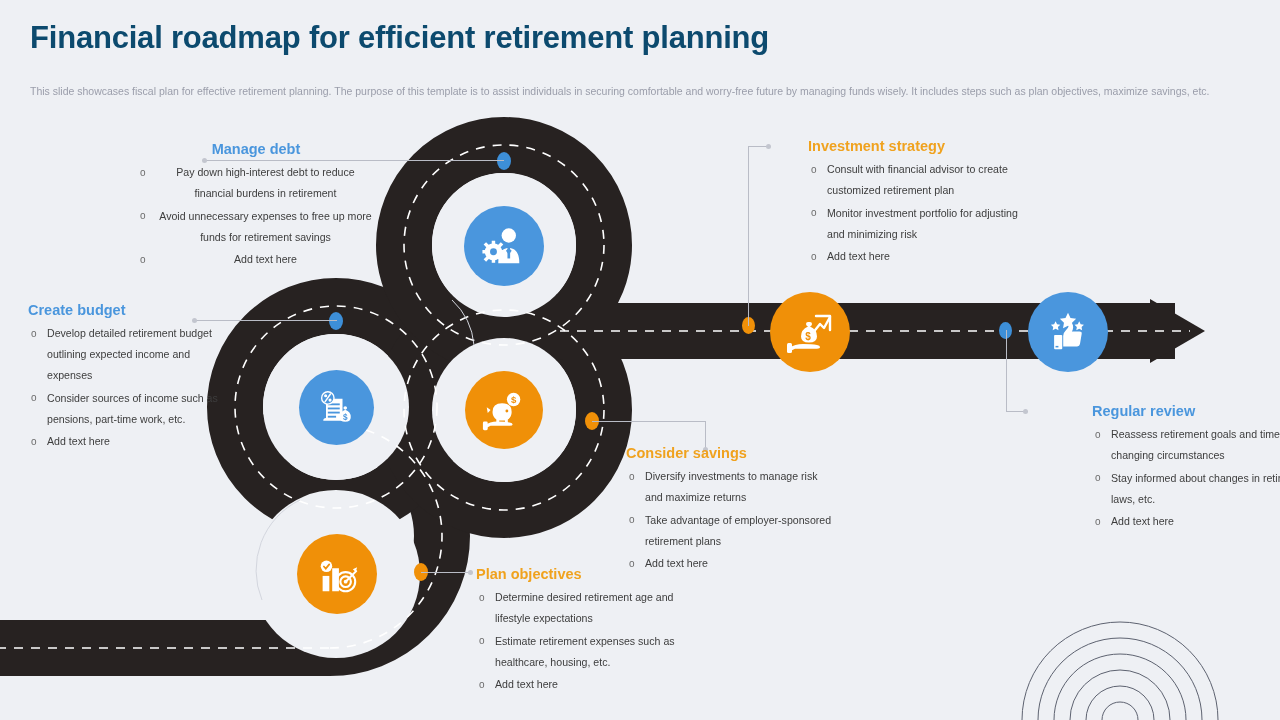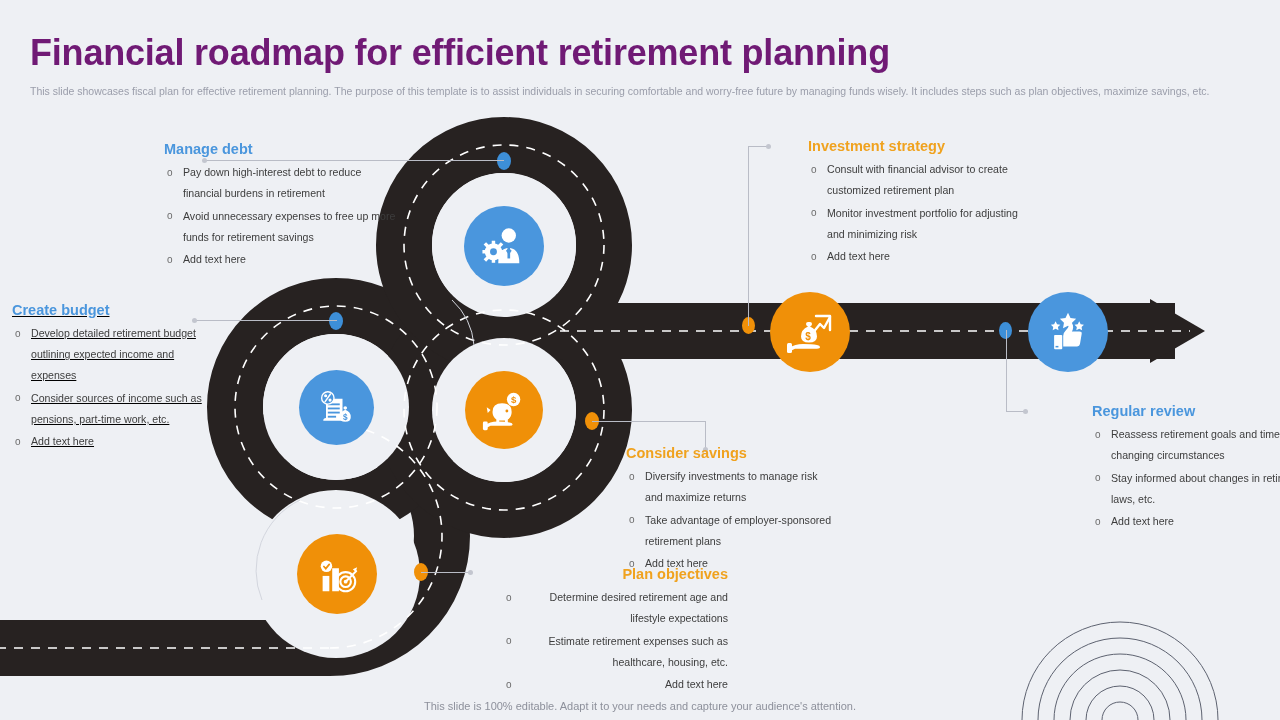--- a/index.html
+++ b/index.html
@@ -6,22 +6,22 @@
   html, body {
     width: 1280px; height: 720px;
     background: #eef0f4;
     font-family: "Liberation Sans", sans-serif;
     overflow: hidden;
   }
   #slide { position: relative; width: 1280px; height: 720px; background: #eef0f4; }
 
   
   #page-title {
-    position: absolute; left: 30px; top: 32px;
-    font-size: 36px; font-weight: bold; color: #701a75;
+    position: absolute; left: 30px; top: 20px;
+    font-size: 31px; font-weight: bold; color: #0c4a6e;
     letter-spacing: -0.2px; white-space: nowrap;
   }
   #page-subtitle {
     position: absolute; left: 30px; top: 85px; width: 1180px;
     font-size: 10.5px; line-height: 13px; color: #9a9daa;
   }
 
   
   #road-layer { position: absolute; left: 0; top: 0; width: 1280px; height: 720px; }
 
@@ -267,39 +267,39 @@
   <div class="leader leader-h" style="left:1006px; top:411px; width:22px;"></div>
   <div class="leader-cap" style="left:1023px; top:409px;"></div>
 
   <div class="leader leader-h" style="left:592px; top:421px; width:113px;"></div>
   <div class="leader leader-v" style="left:705px; top:421px; height:28px;"></div>
   <div class="leader-cap" style="left:703px; top:447px;"></div>
 
   <div class="leader leader-h" style="left:421px; top:572px; width:49px;"></div>
   <div class="leader-cap" style="left:468px; top:570px;"></div>
 
-  <div class="block" style="left:164px; top:141px; width:238px;">
+  <div class="block" style="left:137px; top:141px; width:238px;text-align:center;">
     <div class="block-title t-blue">Manage debt</div>
     <ul class="bullets">
       <li>Pay down high-interest debt to reduce financial burdens in retirement</li>
       <li>Avoid unnecessary expenses to free up more funds for retirement savings</li>
       <li>Add text here</li>
     </ul>
   </div>
 
   <div class="block" style="left:808px; top:138px; width:225px;">
     <div class="block-title t-orange">Investment strategy</div>
     <ul class="bullets">
       <li>Consult with financial advisor to create customized retirement plan</li>
       <li>Monitor investment portfolio for adjusting and minimizing risk</li>
       <li>Add text here</li>
     </ul>
   </div>
 
-  <div class="block" style="left:12px; top:302px; width:190px;text-decoration:underline;">
+  <div class="block" style="left:28px; top:302px; width:190px;">
     <div class="block-title t-blue">Create budget</div>
     <ul class="bullets">
       <li>Develop detailed retirement budget outlining expected income and expenses</li>
       <li>Consider sources of income such as pensions, part-time work, etc.</li>
       <li>Add text here</li>
     </ul>
   </div>
 
   <div class="block" style="left:1092px; top:403px; width:222px;">
     <div class="block-title t-blue">Regular review</div>
@@ -312,24 +312,23 @@
 
   <div class="block" style="left:626px; top:445px; width:210px;">
     <div class="block-title t-orange">Consider savings</div>
     <ul class="bullets">
       <li>Diversify investments to manage risk and maximize returns</li>
       <li>Take advantage of employer-sponsored retirement plans</li>
       <li>Add text here</li>
     </ul>
   </div>
 
-  <div class="block" style="left:503px; top:566px; width:225px;text-align:right;">
+  <div class="block" style="left:476px; top:566px; width:225px;">
     <div class="block-title t-orange">Plan objectives</div>
     <ul class="bullets">
       <li>Determine desired retirement age and lifestyle expectations</li>
       <li>Estimate retirement expenses such as healthcare, housing, etc.</li>
       <li>Add text here</li>
     </ul>
   </div>
 
-  <div id="footer-note">This slide is 100% editable. Adapt it to your needs and capture your audience's attention.</div>
 
 </div>
 
 </body></html>

